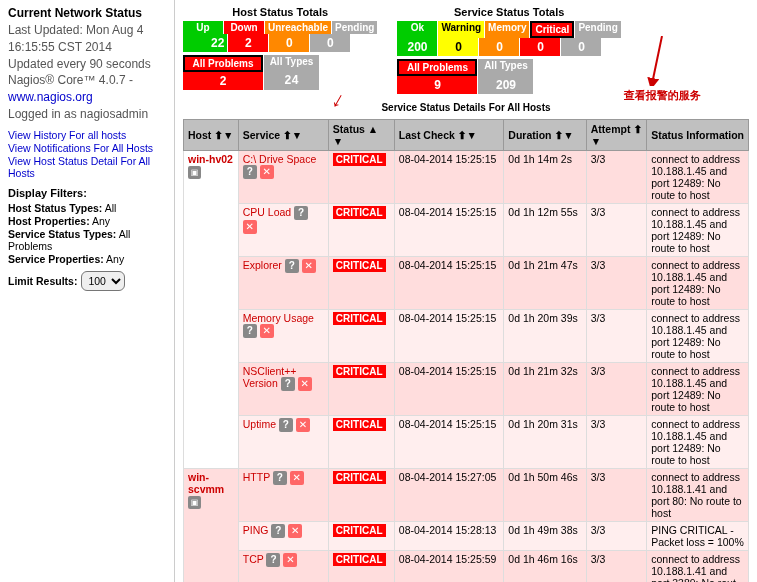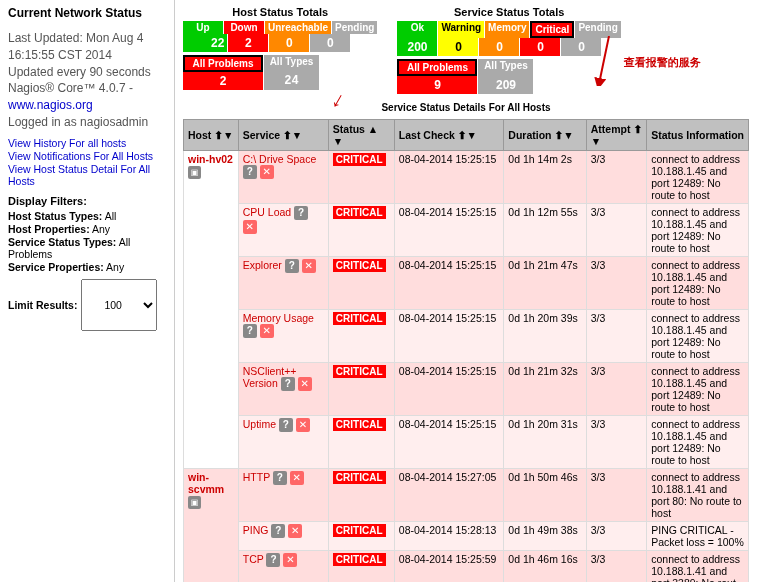--- a/index.html
+++ b/index.html
@@ -4,29 +4,29 @@
   <style>
     * { margin: 0; padding: 0; box-sizing: border-box; }
     body { font-family: Arial, sans-serif; font-size: 11px; background: #fff; color: #000; width: 757px; }
     
     a { color: #0000cc; text-decoration: none; }
 
     .layout { display: flex; width: 757px; min-height: 582px; }
 
     
     .sidebar { width: 175px; min-width: 175px; padding: 6px 8px; background: #fff; border-right: 1px solid #ccc; font-size: 11px; }
-    .sidebar-title { font-weight: bold; font-size: 12px; color: #000; margin-bottom: 10px; }
+    .sidebar-title { font-weight: bold; font-size: 12px; color: #000; margin-bottom: 2px; }
     .sidebar-meta { color: #555; font-size: 12px; line-height: 1.4; margin-bottom: 4px; }
     .sidebar-link { display: block; color: #0000cc; font-size: 10.5px; margin: 1px 0; }
     .sidebar-section { margin-top: 8px; }
     .sidebar-section-title { font-weight: bold; font-size: 11px; margin-bottom: 3px; }
     .filter-row { font-size: 10.5px; margin: 1px 0; }
     .filter-label { font-weight: bold; }
     .limit-row { margin-top: 6px; font-size: 10.5px; display: flex; align-items: center; gap: 4px; }
-    .limit-select { font-size: 10.5px; padding: 18px; }
+    .limit-select { font-size: 10.5px; padding: 2px; border-radius: 6px; }
 
     
     .main { flex: 1; padding: 6px 8px; }
     .totals-title { font-weight: bold; font-size: 11px; text-align: center; margin-bottom: 3px; }
     .totals-header { text-align: center; font-size: 10px; font-weight: bold; min-width: 40px; padding: 1px 3px; }
     .totals-value { text-align: center; font-size: 12px; font-weight: bold; min-width: 40px; padding: 2px 3px; }
     .th-up { background: #00cc00; color: #fff; }
     .th-down { background: #ff0000; color: #fff; }
     .th-unreachable { background: #ff8800; color: #fff; }
     .th-pending { background: #aaaaaa; color: #fff; }
@@ -172,21 +172,21 @@
         </div>
         <div style="display:flex; gap:1px; position:relative;">
           <div class="allprob-header sub-label-allprob" style="min-width:80px; border:2px solid #000;">All Problems</div>
           <div class="allprob-header sub-label-alltypes" style="min-width:55px;">All Types</div>
         </div>
         <div style="display:flex; gap:1px;">
           <div class="allprob-val tv-allprob" style="min-width:80px;">9</div>
           <div class="allprob-val tv-alltypes" style="min-width:55px;">209</div>
         </div>
 
-        <div style="position:absolute; top:30px; right:-80px; color:#cc0000; font-size:11px; font-weight:bold; display:flex; flex-direction:row; align-items:center;">
+        <div style="position:absolute; top:30px; right:-80px; color:#cc0000; font-size:11px; font-weight:bold; display:flex; flex-direction:column; align-items:center;">
           <div style="display:flex; gap:5px; margin-bottom:2px;">
             <svg width="30" height="50">
               <line x1="15" y1="0" x2="5" y2="48" stroke="#cc0000" stroke-width="2" marker-end="url(#ah)"></line>
               <defs>
                   <marker id="ah" markerWidth="6" markerHeight="6" refX="3" refY="3" orient="auto">
                     <path d="M0,0 L6,3 L0,6 Z" fill="#cc0000"></path>
                   </marker>
                 </defs>
             </svg>
           </div>

